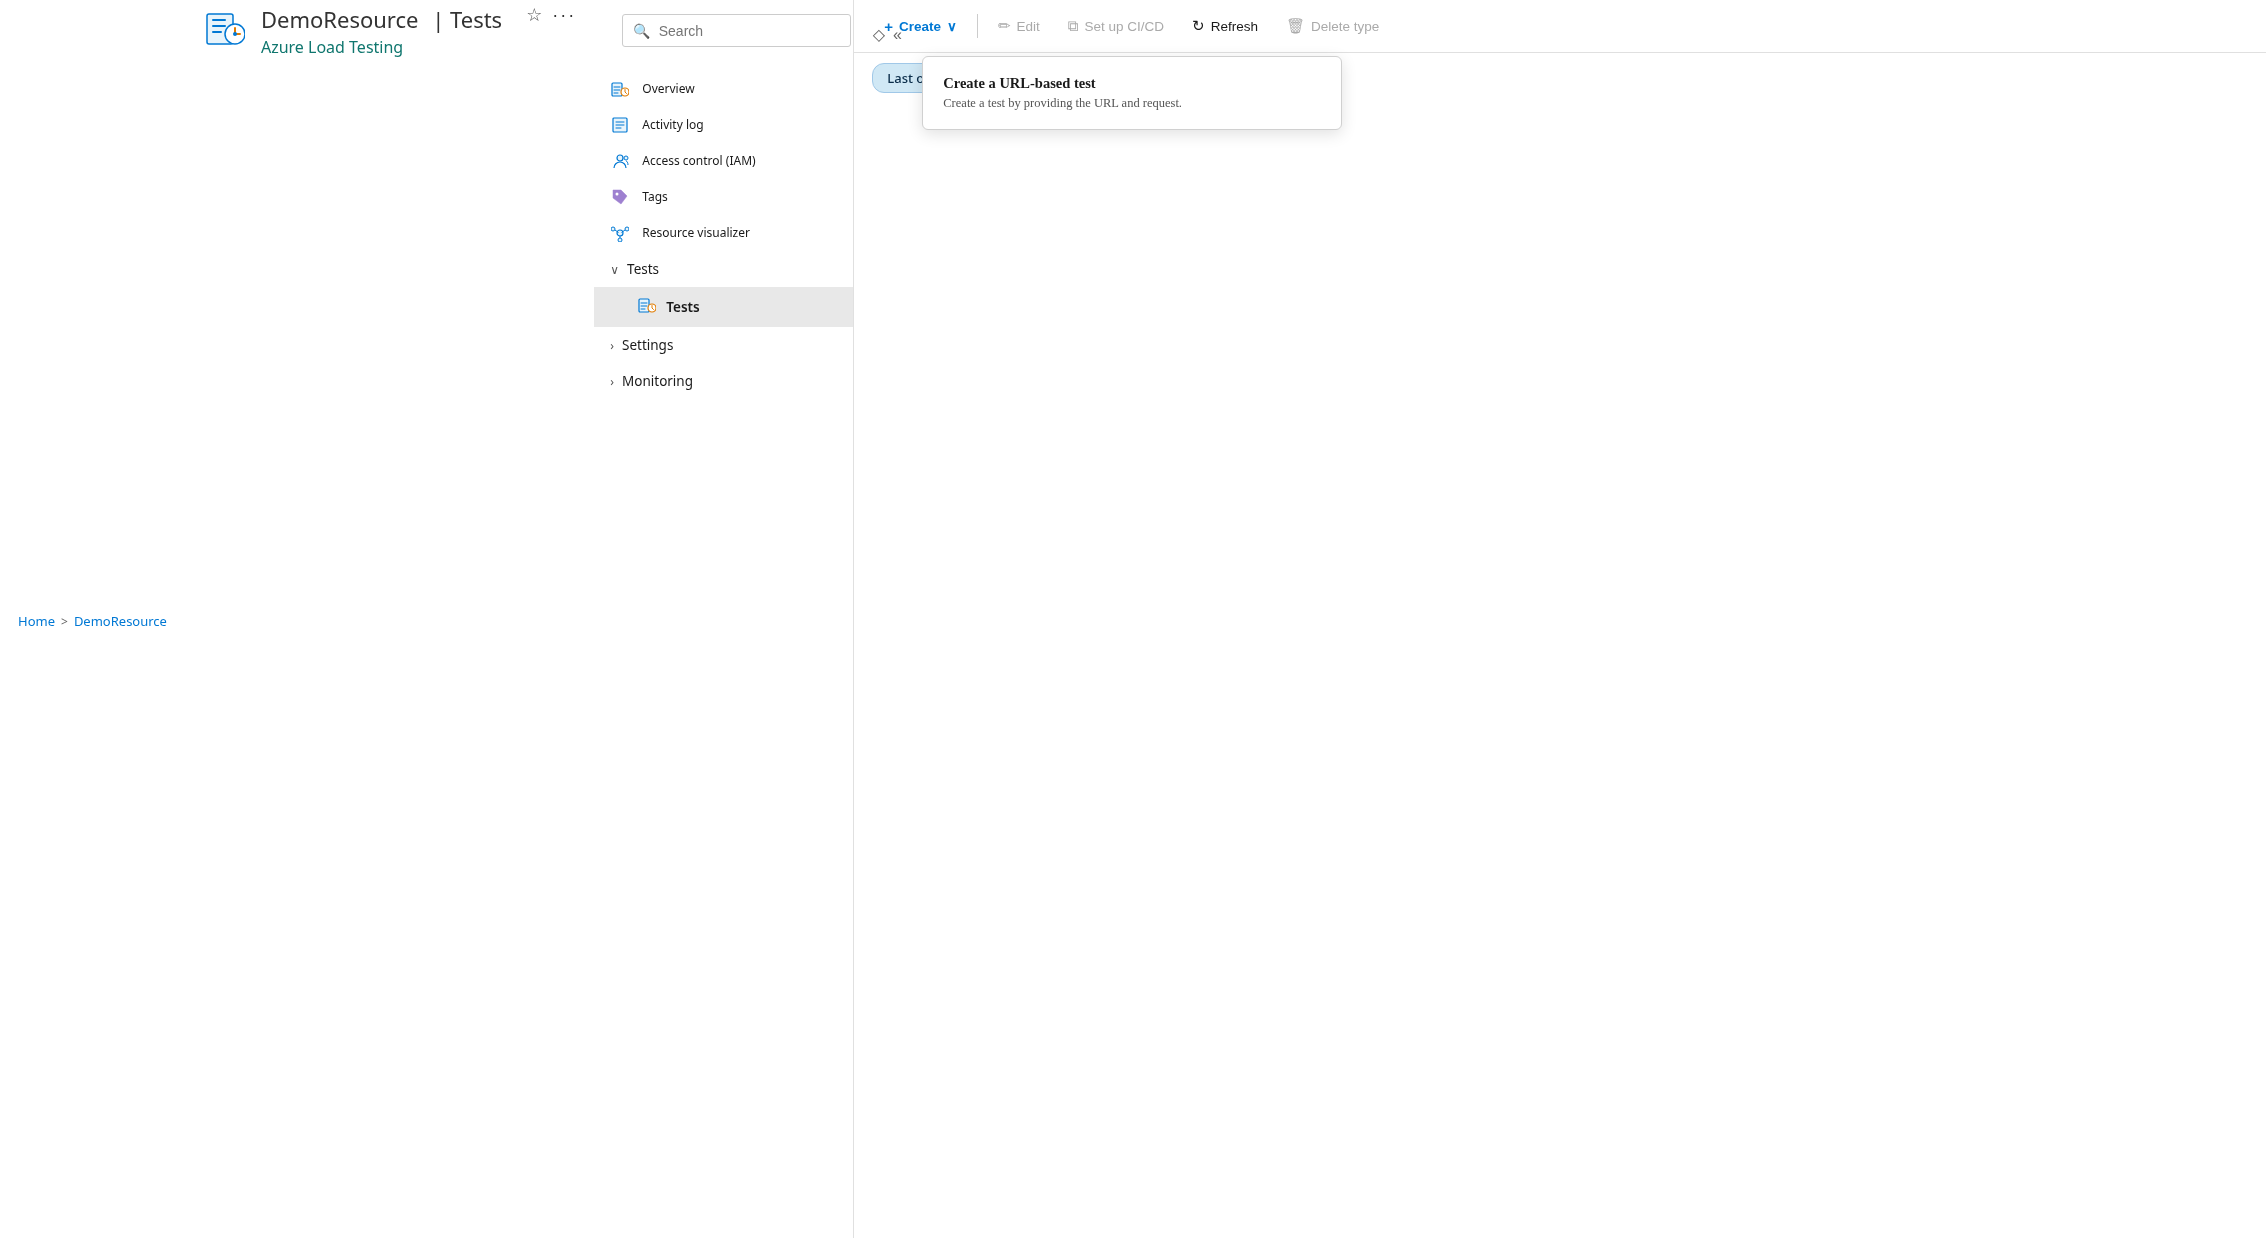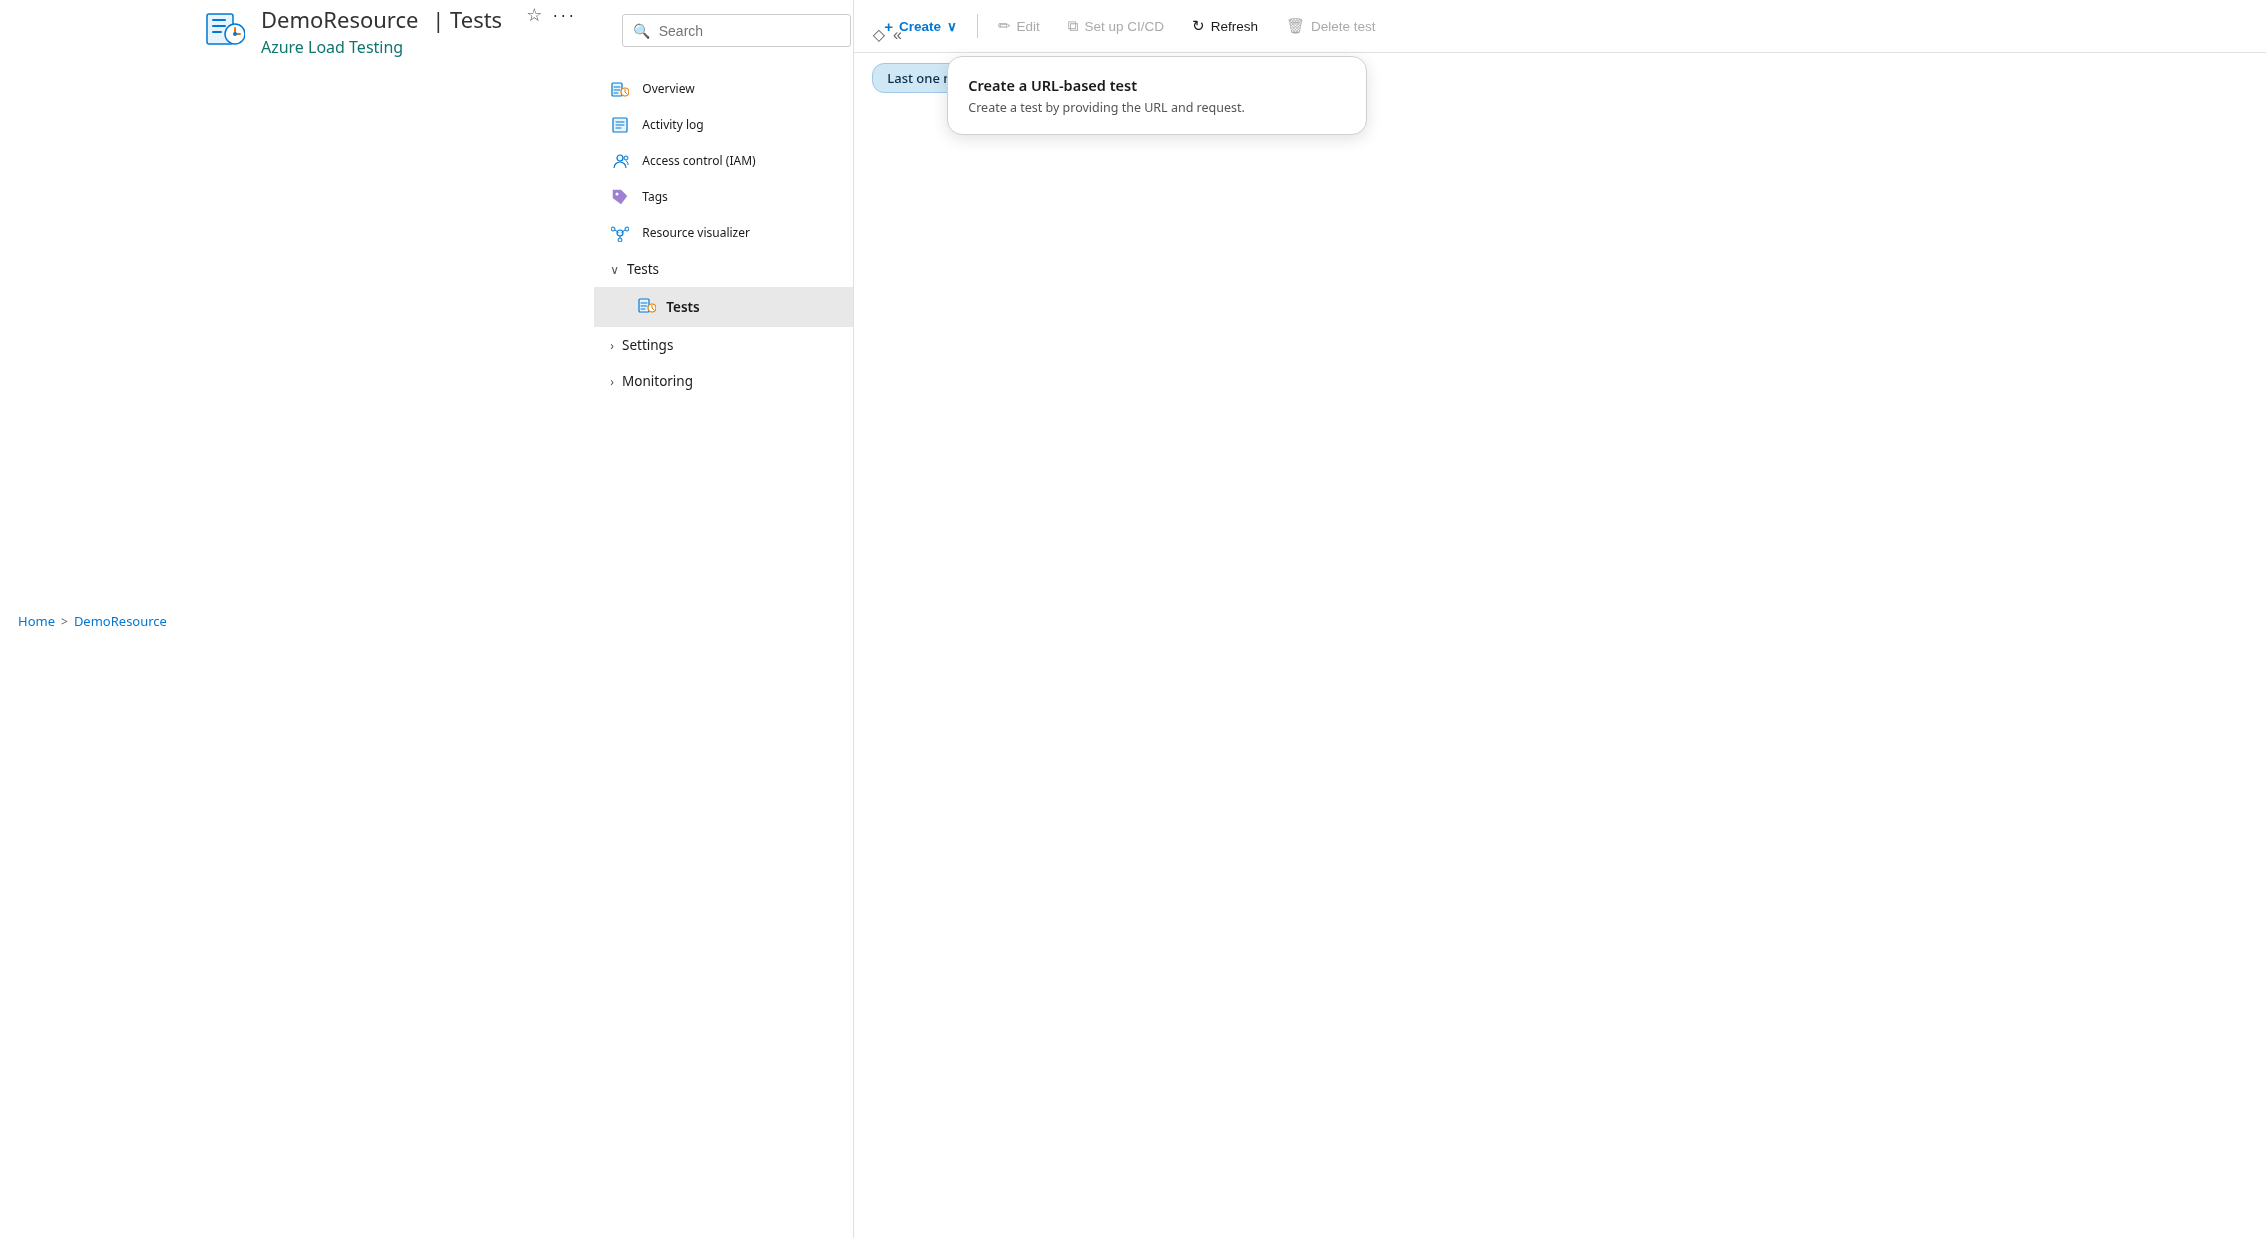--- a/index.html
+++ b/index.html
@@ -248,27 +248,28 @@
     }
     .data-table td {
       padding: 10px 16px;
       border-bottom: 1px solid #f0f0f0;
       color: #1a1a1a;
     }
     
     .dropdown-overlay {
       position: absolute;
       top: 56px;
-      left: 93px;
+      left: 68px;
       background: #fff;
       border: 1px solid #d0d0d0;
       box-shadow: 0 4px 16px rgba(0,0,0,0.12);
       width: 420px;
       z-index: 100;
-      border-radius: 15px;
+      border-radius: 6px;
+      font-family: Liberation Serif, serif;
     }
     .dropdown-item {
       padding: 18px 20px;
       cursor: pointer;
     }
     .dropdown-item:not(:last-child) {
       border-bottom: 1px solid #e0e0e0;
     }
     .dropdown-item-title {
       font-size: 14.5px;
@@ -439,21 +440,21 @@
           <span>Set up CI/CD</span>
         </button>
 
         <button class="toolbar-btn">
           <span class="icon">↻</span>
           <span>Refresh</span>
         </button>
 
         <button class="toolbar-btn disabled">
           <span class="icon">🗑</span>
-          <span>Delete test</span>
+          <span>Delete type</span>
         </button>
       </div>
 
       <div class="filter-bar">
         <div class="filter-chip">Last one month</div>
       </div>
 
 
       <div class="dropdown-overlay">
         <div class="dropdown-item">

